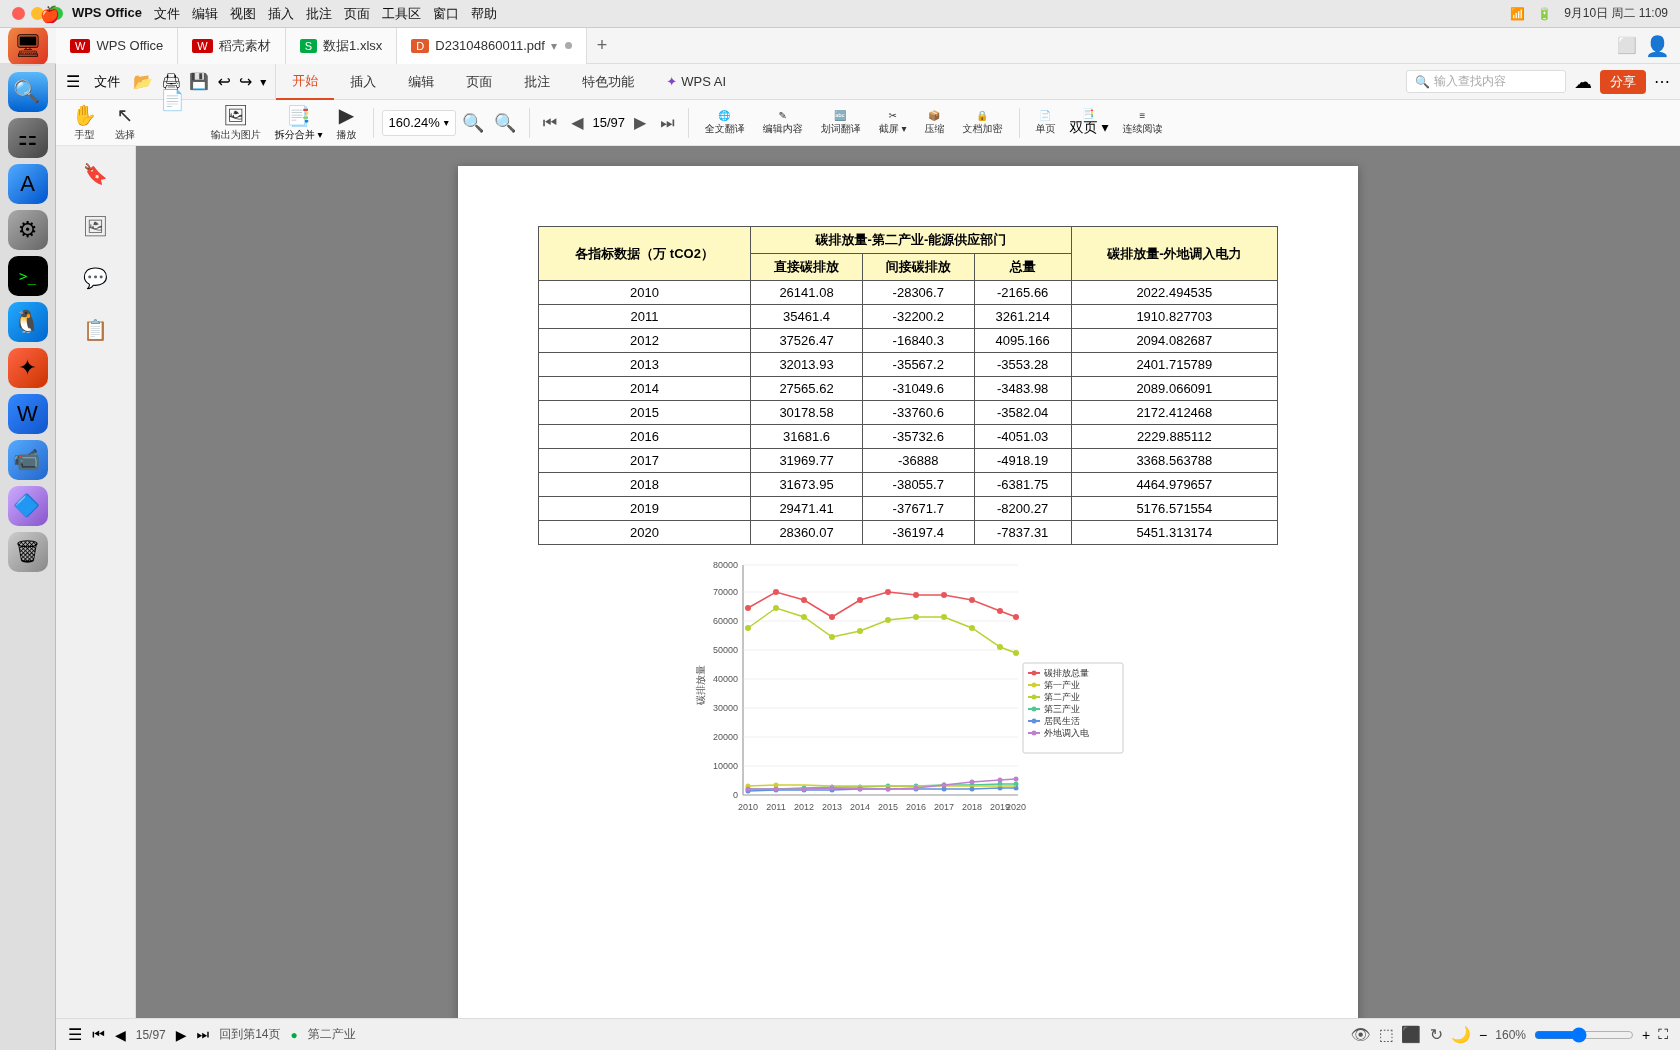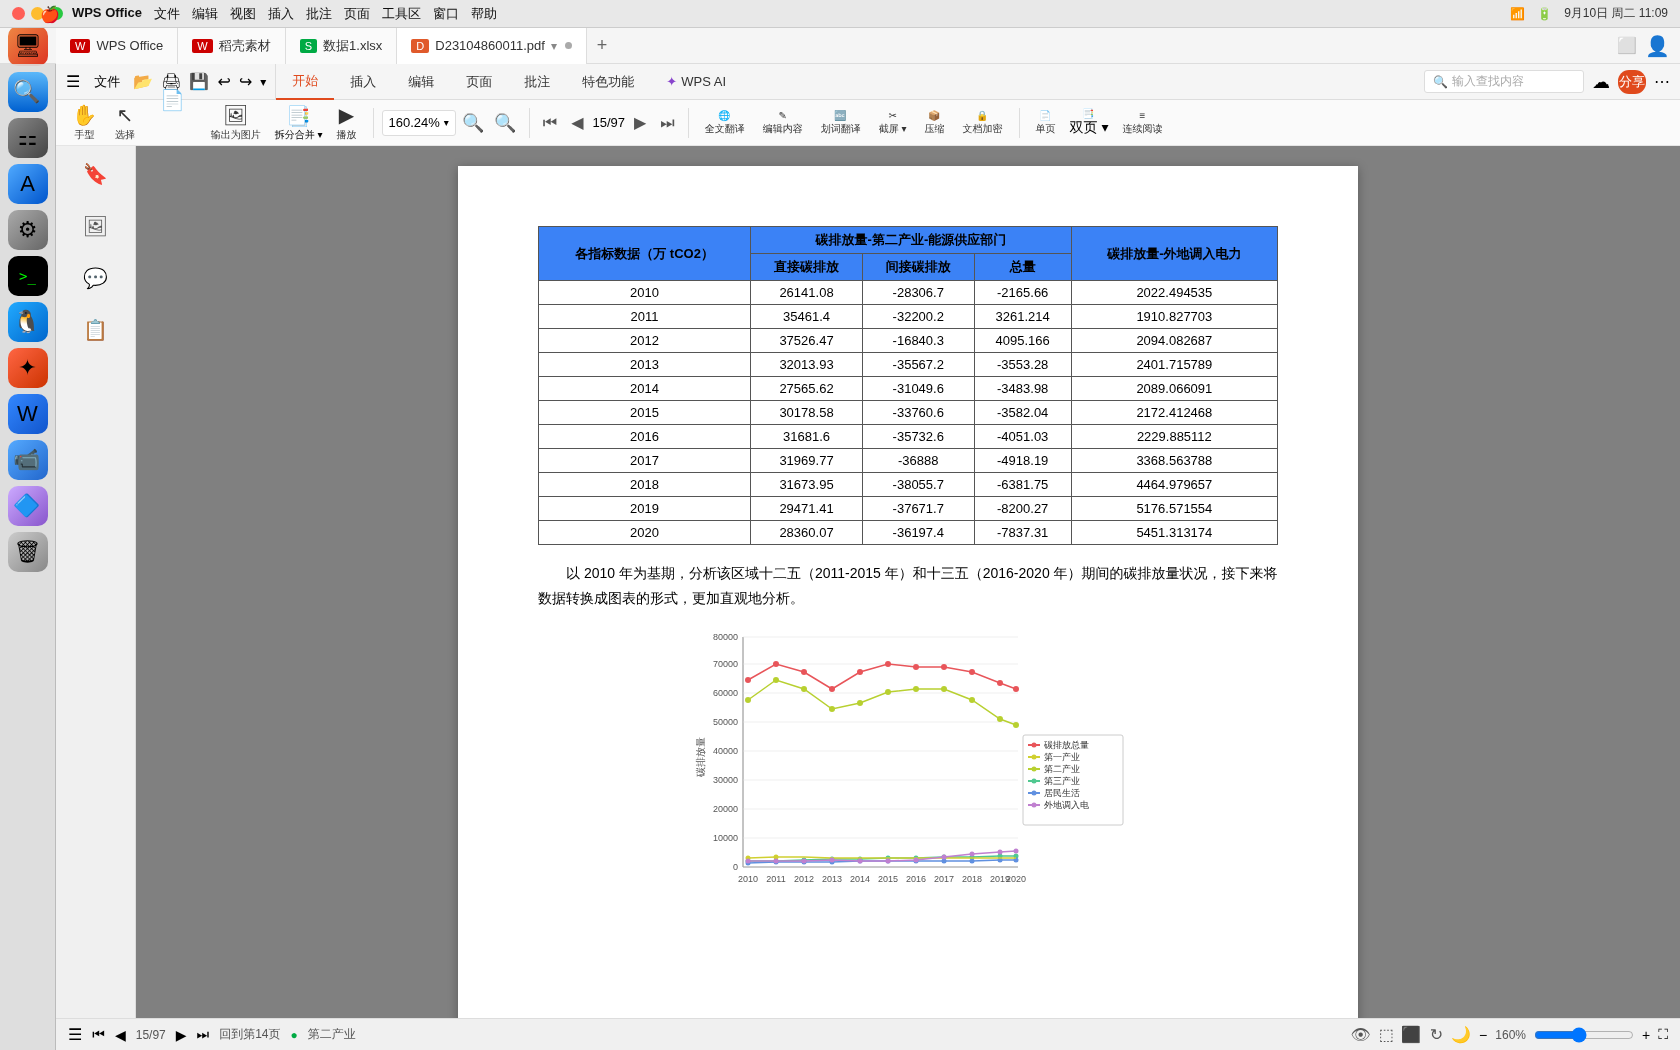--- a/index.html
+++ b/index.html
@@ -69,21 +69,21 @@
     }
     .doc-page {
       background: #fff; width: 900px; min-height: 1100px; padding: 60px 80px;
       box-shadow: 0 2px 10px rgba(0,0,0,0.3); position: relative;
     }
 
     
     .doc-table-title { text-align: center; font-size: 15px; font-weight: bold; margin-bottom: 12px; }
     .doc-table { border-collapse: collapse; width: 100%; font-size: 13px; }
     .doc-table th, .doc-table td { border: 1px solid #555; padding: 4px 8px; text-align: center; }
-    .doc-table th { background: #3b82f6; font-weight: bold; }
+    .doc-table th { background: #fef9c3; font-weight: bold; }
 
     
     .doc-para { font-size: 14px; line-height: 1.8; margin: 16px 0; text-indent: 2em; }
 
     
     .doc-chart { width: 440px; margin: 10px auto 0; position: relative; }
 
     
     .status-bar {
       width: 100%; height: 32px; background: #f0f0f0;
@@ -199,21 +199,21 @@
   <div class="menu-tab" style="display:flex;align-items:center;gap:4px;">
     <span style="color:#8844cc;">✦</span>
     <span>WPS AI</span>
   </div>
   <div class="menu-tab-right">
     <div class="search-box">
       <span>🔍</span>
       <span style="font-size:12px;color:#aaa;">输入查找内容</span>
     </div>
     <span style="font-size:18px;">☁</span>
-    <span style="background:#e04a1d;color:#fff;padding:3px 1px;border-radius:11px;font-size:13px;">分享</span>
+    <span style="background:#e04a1d;color:#fff;padding:3px 10px;border-radius:4px;font-size:13px;">分享</span>
     <span style="font-size:16px;">⋯</span>
   </div>
 </div>
 
 <div class="tool-row">
   <div class="tool-btn">
     <span class="tool-icon">✋</span>
     <span>手型</span>
   </div>
   <div class="tool-btn">
@@ -401,21 +401,20 @@
                 <tr>
     <td>2020</td>
     <td>28360.07</td>
     <td>-36197.4</td>
     <td>-7837.31</td>
     <td>5451.313174</td>
   </tr>
               </tbody>
     </table>
 
-    <p class="doc-para">以 2010 年为基期，分析该区域十二五（2011-2015 年）和十三五（2016-2020 年）期间的碳排放量状况，接下来将数据转换成图表的形式，更加直观地分析。</p>
 
     <div class="doc-chart">
       <svg width="440" height="280" viewBox="0 0 440 280">
 
         <line x1="55" y1="10" x2="55" y2="240" stroke="#888" stroke-width="1"></line>
 
         <line x1="55" y1="240" x2="330" y2="240" stroke="#888" stroke-width="1"></line>
 
         <line x1="55" y1="240" x2="330" y2="240" stroke="#ddd" stroke-width="0.5"></line>
         <line x1="55" y1="211" x2="330" y2="211" stroke="#ddd" stroke-width="0.5"></line>

